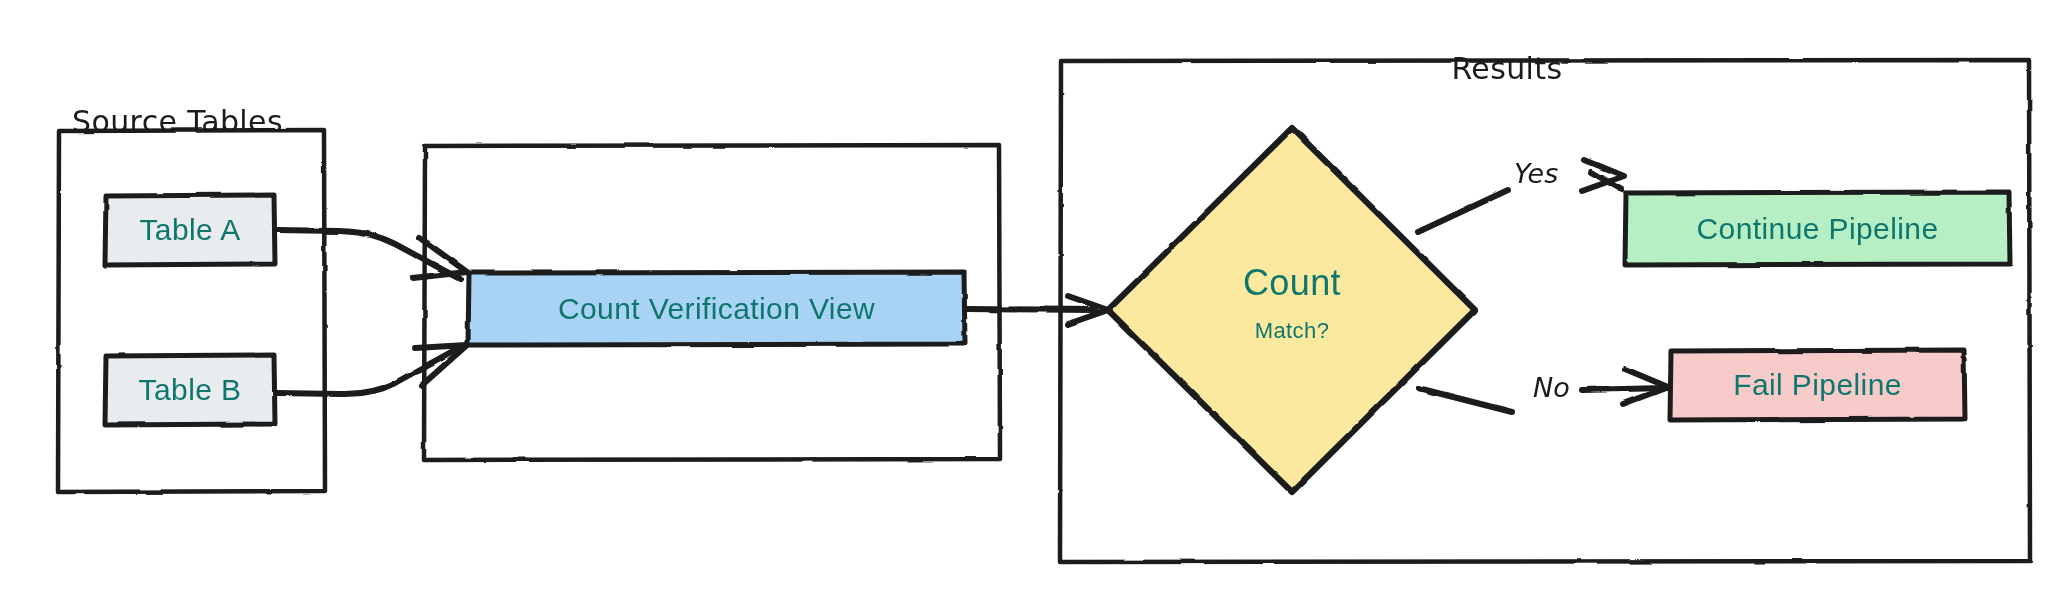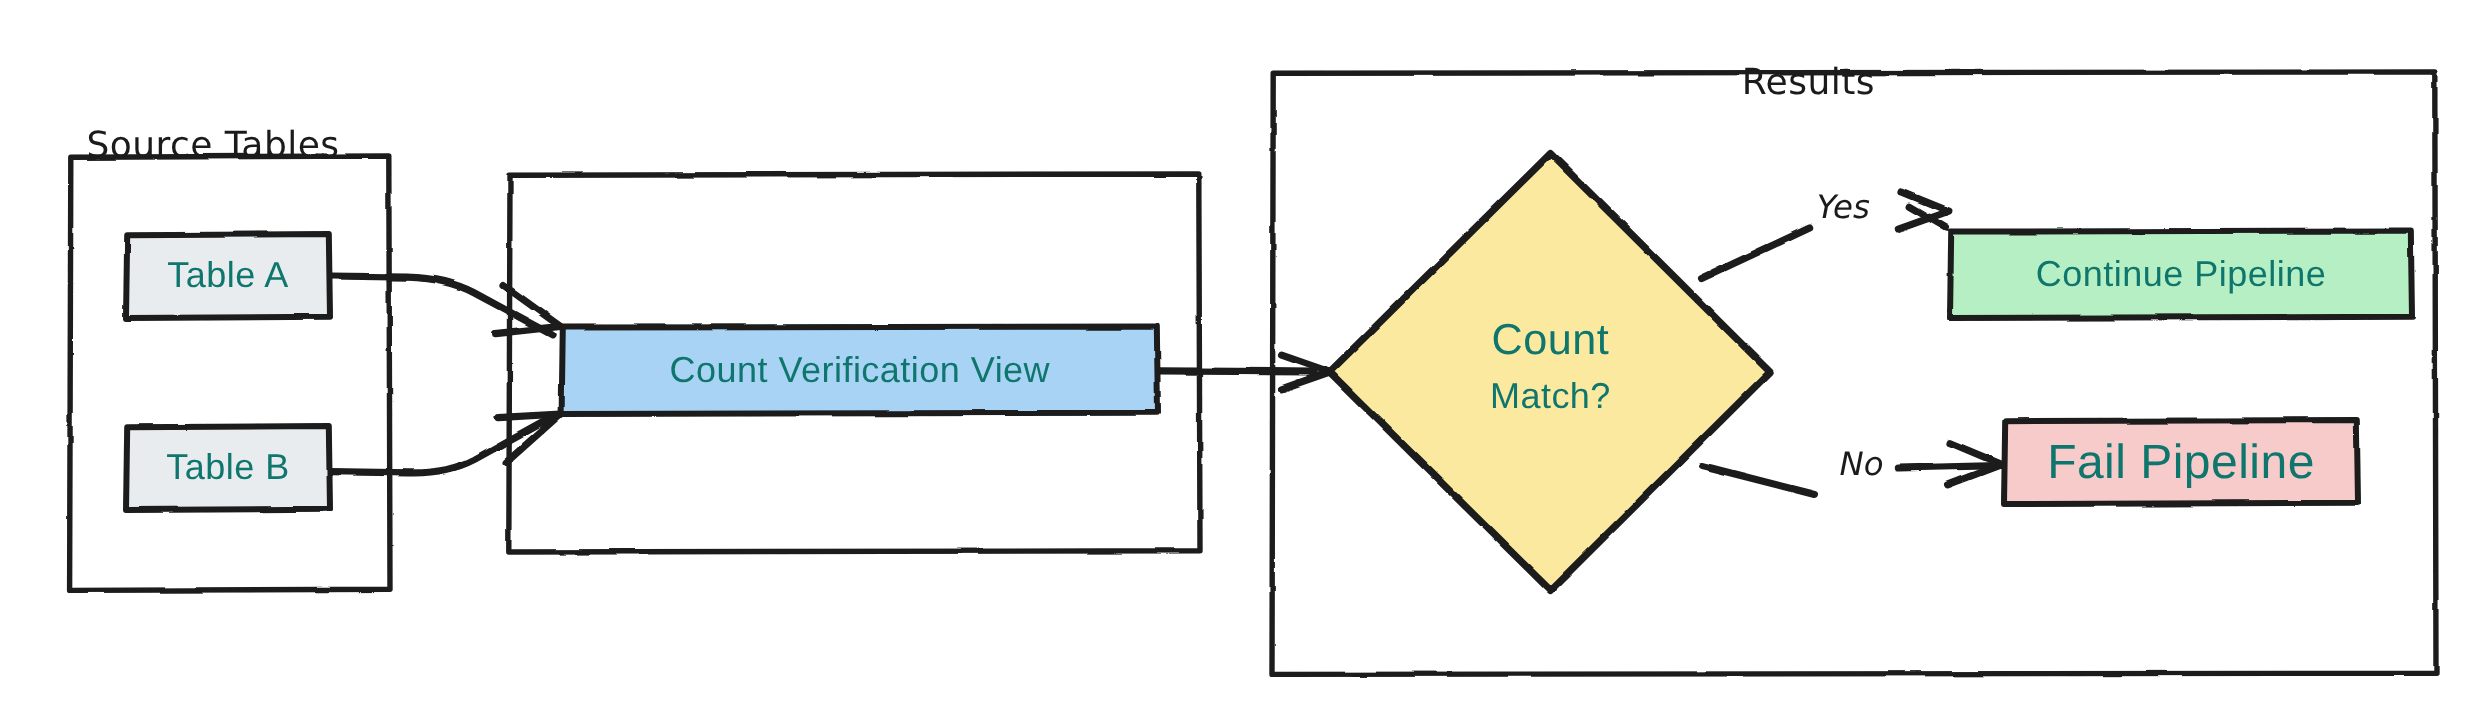--- a/index.html
+++ b/index.html
@@ -112,25 +112,25 @@
 
   <div class="grp-title" style="left:1060px;top:51px;width:894px;text-align:center;">Results</div>
 
   <div class="node-text" style="left:105px;top:195px;width:170px;height:70px;font-size:30px;">Table A</div>
 
   <div class="node-text" style="left:105px;top:355px;width:170px;height:70px;font-size:30px;">Table B</div>
 
   <div class="node-text" style="left:468px;top:272px;width:497px;height:73px;font-size:30px;">Count Verification View</div>
 
   <div class="node-text" style="left:1152px;top:263px;width:280px;height:40px;font-size:36px;">Count</div>
-  <div class="node-text" style="left:1152px;top:311px;width:280px;height:40px;font-size:30px;">Match?</div>
+  <div class="node-text" style="left:1152px;top:311px;width:280px;height:40px;font-size:22px;">Match?</div>
 
   <div class="node-text" style="left:1625px;top:192px;width:385px;height:73px;font-size:30px;">Continue Pipeline</div>
 
-  <div class="node-text" style="left:1670px;top:350px;width:295px;height:70px;font-size:40px;">Fail Pipeline</div>
+  <div class="node-text" style="left:1670px;top:350px;width:295px;height:70px;font-size:30px;">Fail Pipeline</div>
 
   <div class="edge-label" style="left:1514px;top:158px;">Yes</div>
 
   <div class="edge-label" style="left:1533px;top:372px;text-align:right;">No</div>
 
   <div class="hit" style="left:105px;top:195px;width:170px;height:70px;"></div>
   <div class="hit" style="left:105px;top:355px;width:170px;height:70px;"></div>
   <div class="hit" style="left:468px;top:272px;width:497px;height:73px;"></div>
   <div class="hit" style="left:1170px;top:190px;width:245px;height:240px;"></div>
   <div class="hit" style="left:1625px;top:192px;width:385px;height:73px;"></div>

